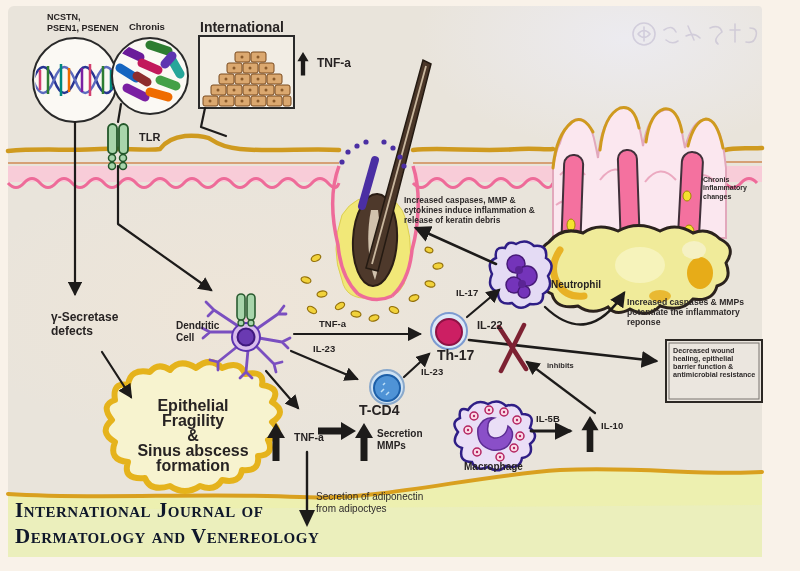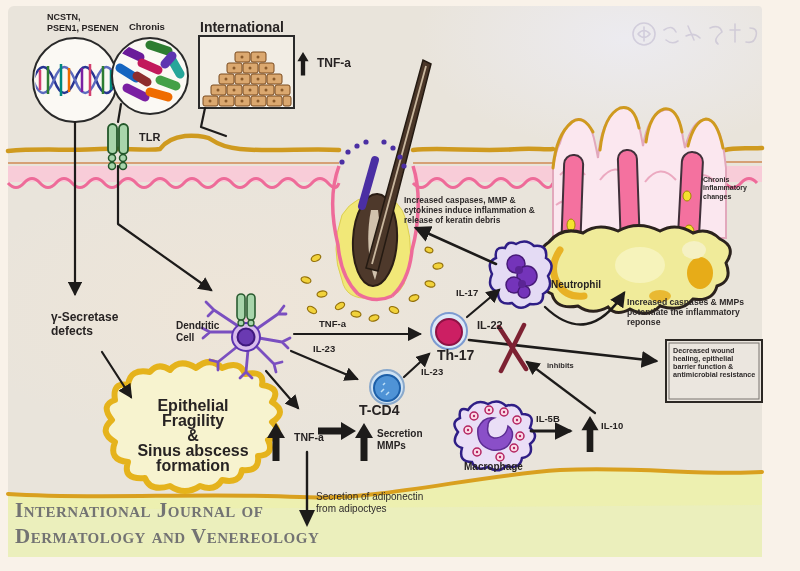--- a/index.html
+++ b/index.html
@@ -15,21 +15,21 @@
       radial-gradient(ellipse 400px 200px at 30% 55%, #eee5d8 0%, rgba(238,229,216,0) 70%),
       #e9e4db;
     border-radius:6px 4px 0 0;
   }
   svg.canvas{position:absolute;left:0;top:0}
   .lbl{position:absolute;color:#272323;white-space:pre-line;line-height:1.18;z-index:5}
   .b{font-weight:700}
   .note{font-weight:700;color:#2e2a2a}
   .journal{
     font-family:"Liberation Serif",serif;font-variant:small-caps;
-    color:#737373;font-weight:600;letter-spacing:.5px;font-size:21px;line-height:1;
+    color:#0f172a;font-weight:600;letter-spacing:.5px;font-size:21px;line-height:1;
   }
   .center{text-align:center}
 </style>
 </head>
 <body>
 
 <div class="paper"></div>
 
 <svg class="canvas" width="800" height="571" viewBox="0 0 800 571">
   <defs>

